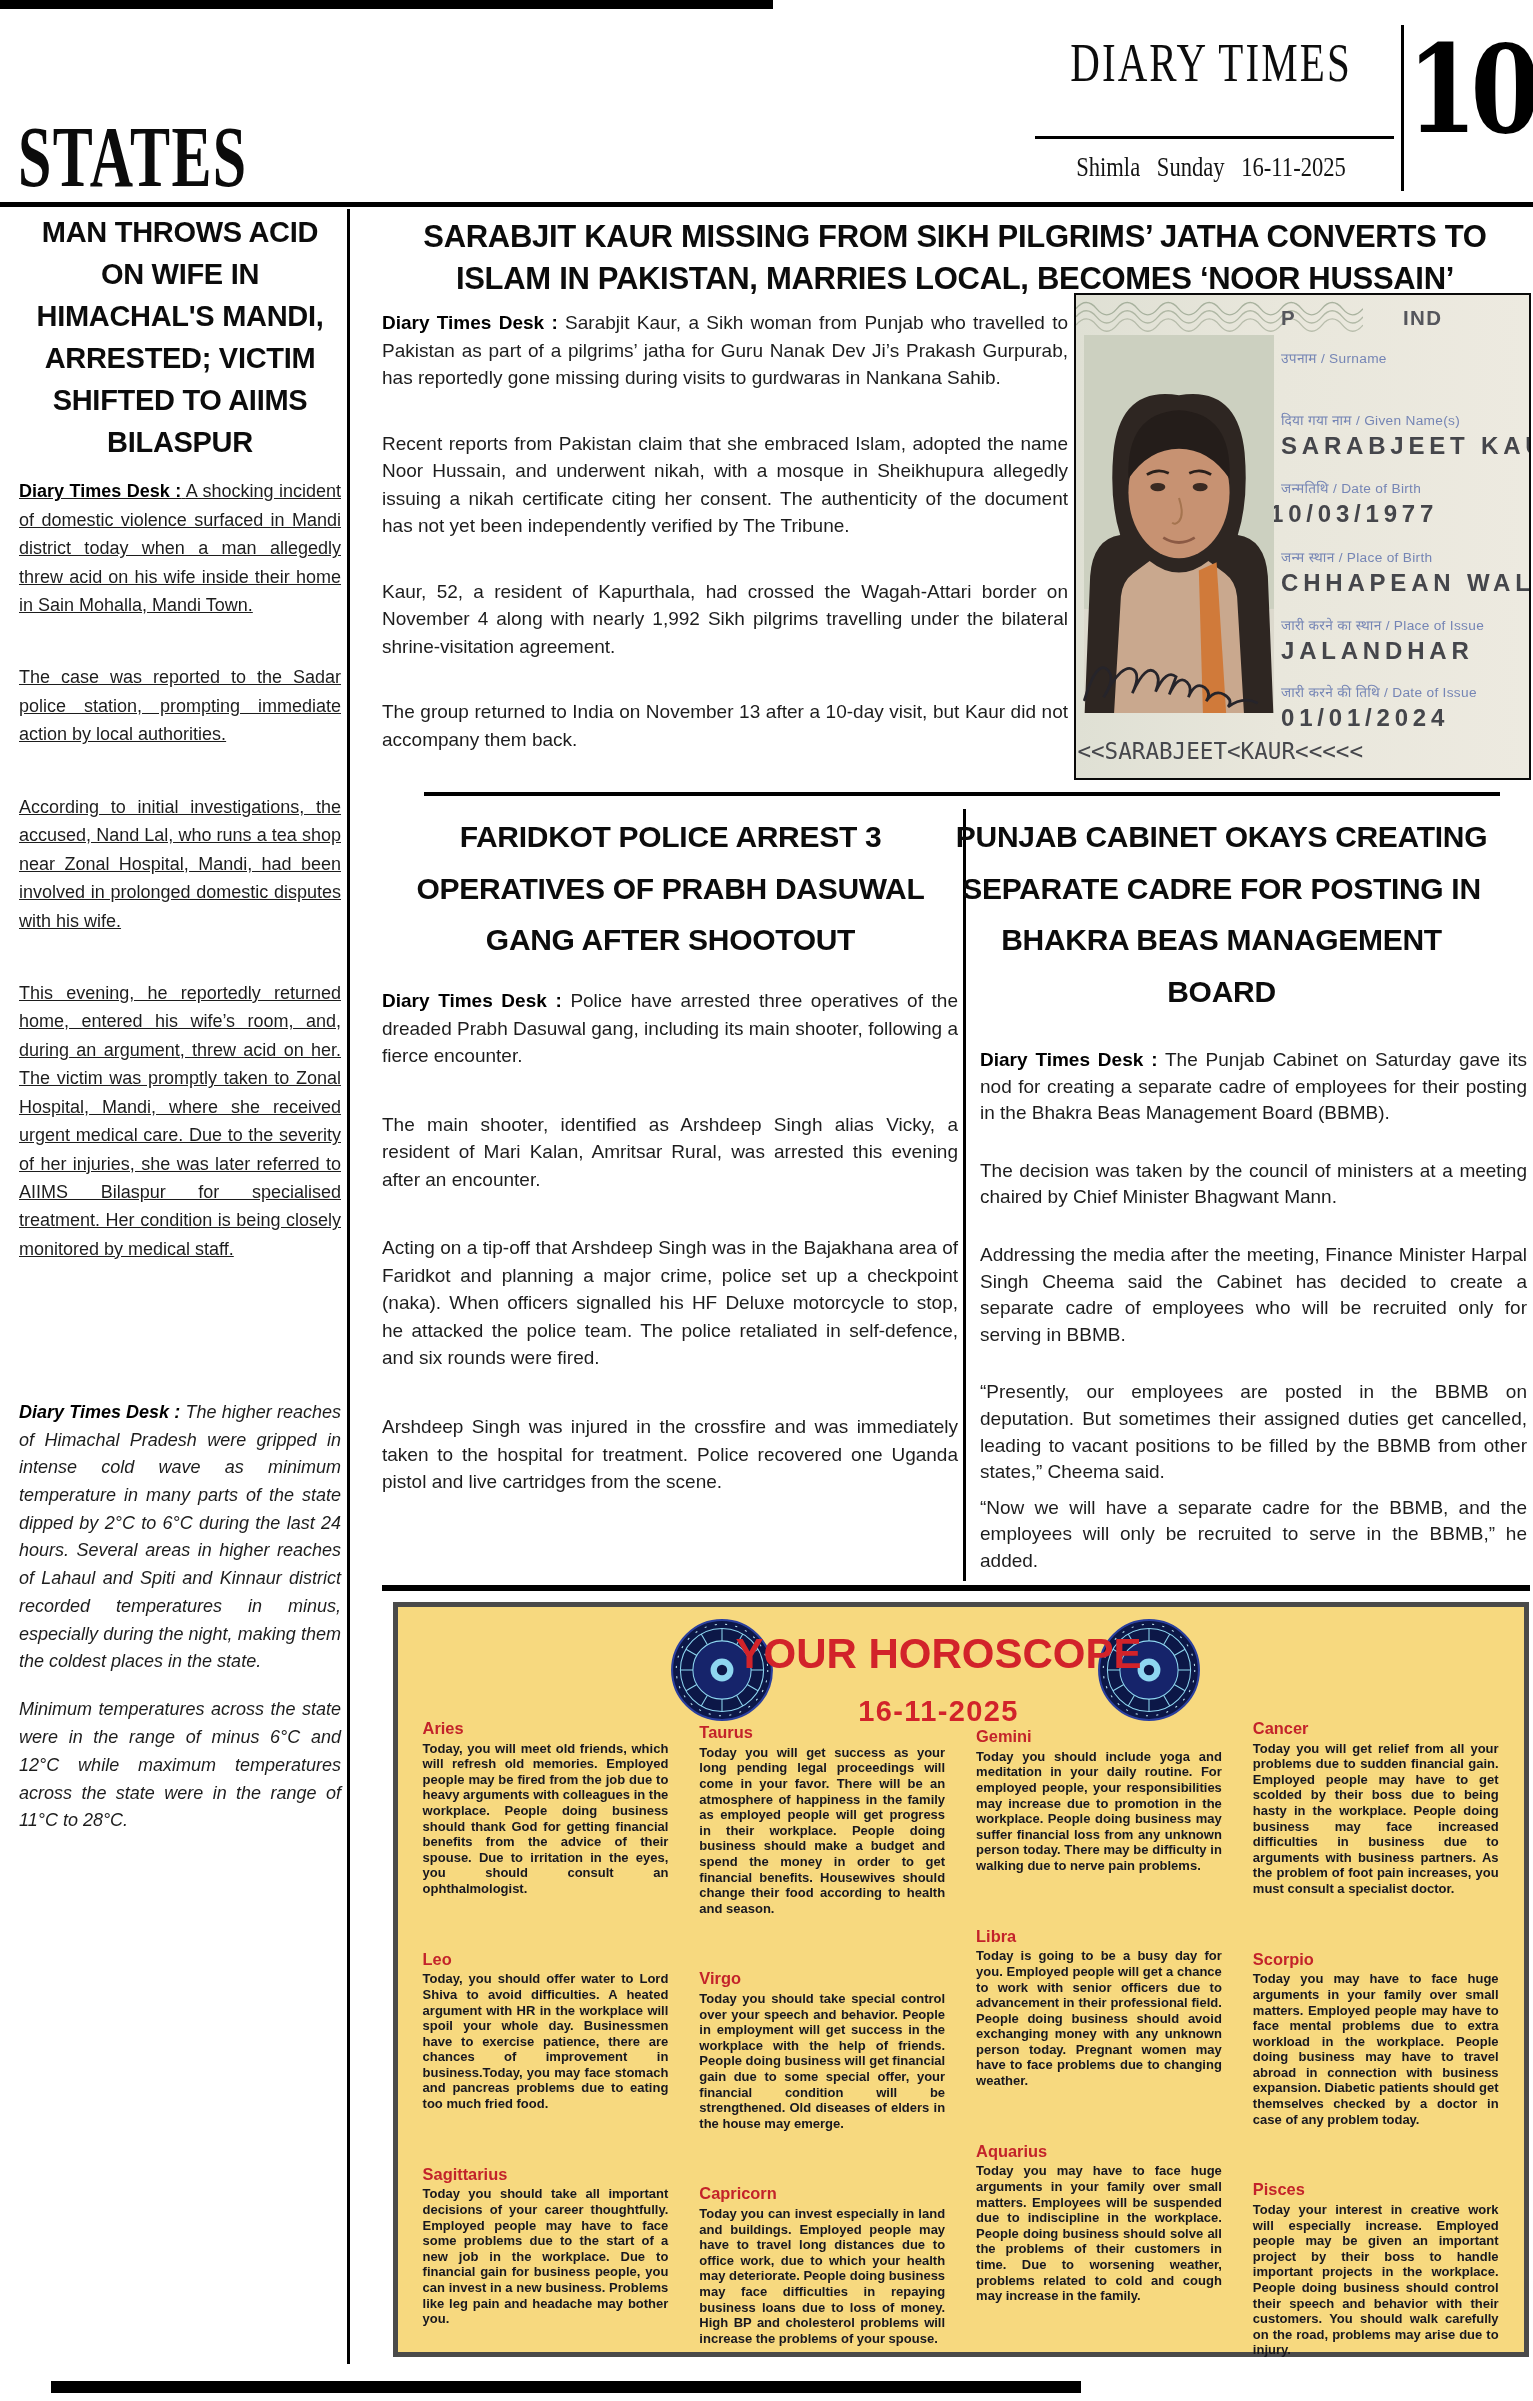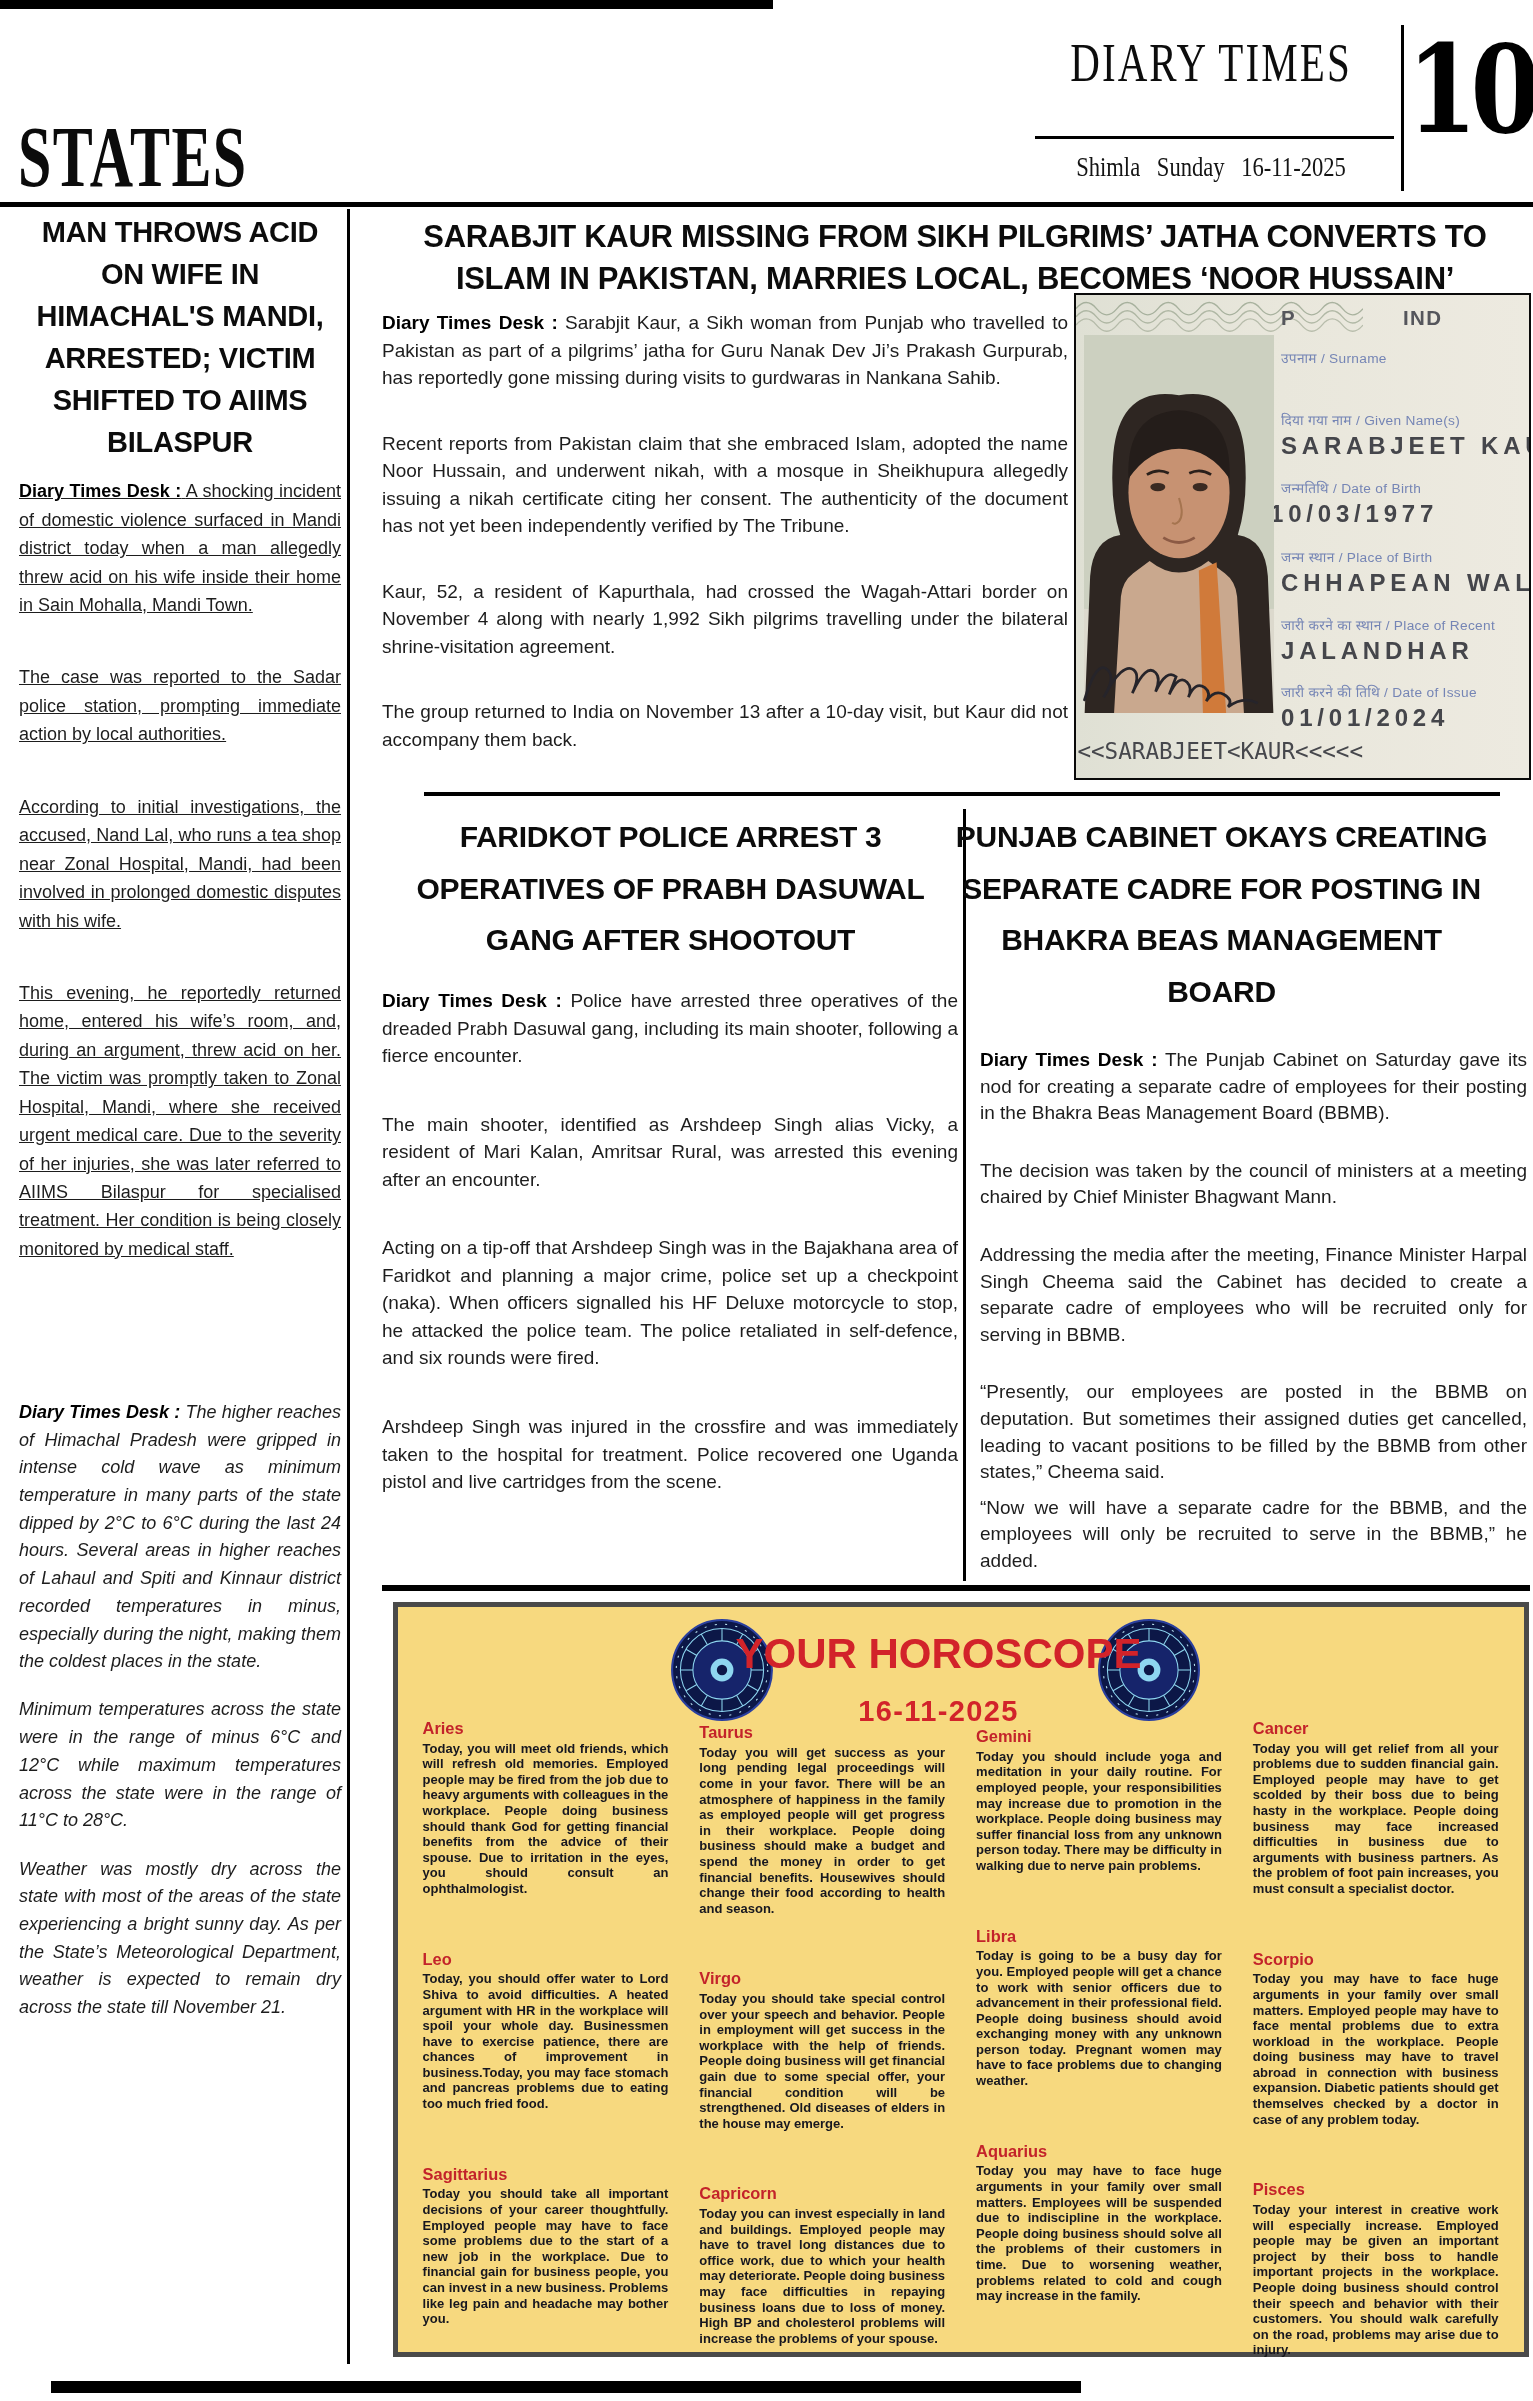--- a/index.html
+++ b/index.html
@@ -109,21 +109,20 @@
       <p>The case was reported to the Sadar police station, prompting immediate action by local authorities.</p>
       <p>According to initial investigations, the accused, Nand Lal, who runs a tea shop near Zonal Hospital, Mandi, had been involved in prolonged domestic disputes with his wife.</p>
       <p>This evening, he reportedly returned home, entered his wife’s room, and, during an argument, threw acid on her. The victim was promptly taken to Zonal Hospital, Mandi, where she received urgent medical care. Due to the severity of her injuries, she was later referred to AIIMS Bilaspur for specialised treatment. Her condition is being closely monitored by medical staff.</p>
     </div>
   </div>
 
   <div class="abs art-cold">
     <div class="body-txt">
       <p><strong class="byline">Diary Times Desk :</strong> <span>The higher reaches of Himachal Pradesh were gripped in intense cold wave as minimum temperature in many parts of the state dipped by 2°C to 6°C during the last 24 hours. Several areas in higher reaches of Lahaul and Spiti and Kinnaur district recorded temperatures in minus, especially during the night, making them the coldest places in the state.</span></p>
       <p>Minimum temperatures across the state were in the range of minus 6°C and 12°C while maximum temperatures across the state were in the range of 11°C to 28°C.</p>
-      <p>Weather was mostly dry across the state with most of the areas of the state experiencing a bright sunny day. As per the State’s Meteorological Department, weather is expected to remain dry across the state till November 21.</p>
     </div>
   </div>
 
   <div class="abs art-sarab-hl hl hl-mid">SARABJIT KAUR MISSING FROM SIKH PILGRIMS’ JATHA CONVERTS TO ISLAM IN PAKISTAN, MARRIES LOCAL, BECOMES ‘NOOR HUSSAIN’</div>
   <div class="abs art-sarab-body body-txt">
     <p><strong class="byline">Diary Times Desk :</strong> <span>Sarabjit Kaur, a Sikh woman from Punjab who travelled to Pakistan as part of a pilgrims’ jatha for Guru Nanak Dev Ji’s Prakash Gurpurab, has reportedly gone missing during visits to gurdwaras in Nankana Sahib.</span></p>
     <p>Recent reports from Pakistan claim that she embraced Islam, adopted the name Noor Hussain, and underwent nikah, with a mosque in Sheikhupura allegedly issuing a nikah certificate citing her consent. The authenticity of the document has not yet been independently verified by The Tribune.</p>
     <p>Kaur, 52, a resident of Kapurthala, had crossed the Wagah-Attari border on November 4 along with nearly 1,992 Sikh pilgrims travelling under the bilateral shrine-visitation agreement.</p>
     <p>The group returned to India on November 13 after a 10-day visit, but Kaur did not accompany them back.</p>
   </div>
@@ -136,21 +135,21 @@
     </svg>
     <div class="pp-top" style="left:205px;top:11px;">P</div>
     <div class="pp-top" style="left:327px;top:11px;">IND</div>
     <div class="pp-label" style="left:205px;top:53px;">उपनाम / Surname</div>
     <div class="pp-label" style="left:205px;top:115px;">दिया गया नाम / Given Name(s)</div>
     <div class="pp-value" style="left:205px;top:137px;">SARABJEET KAUR</div>
     <div class="pp-label" style="left:205px;top:183px;">जन्मतिथि / Date of Birth</div>
     <div class="pp-value" style="left:194px;top:205px;">10/03/1977</div>
     <div class="pp-label" style="left:205px;top:252px;">जन्म स्थान / Place of Birth</div>
     <div class="pp-value" style="left:205px;top:274px;">CHHAPEAN WALI</div>
-    <div class="pp-label" style="left:205px;top:320px;">जारी करने का स्थान / Place of Recent</div>
+    <div class="pp-label" style="left:205px;top:320px;">जारी करने का स्थान / Place of Issue</div>
     <div class="pp-value" style="left:205px;top:342px;">JALANDHAR</div>
     <div class="pp-label" style="left:205px;top:387px;">जारी करने की तिथि / Date of Issue</div>
     <div class="pp-value" style="left:205px;top:409px;">01/01/2024</div>
     <div class="pp-mrz">&lt;&lt;SARABJEET&lt;KAUR&lt;&lt;&lt;&lt;&lt;</div>
     <svg class="pp-photo" viewBox="0 0 278 552" preserveAspectRatio="none">
       <rect x="0" y="0" width="278" height="552" fill="#ccd0c0"></rect>
       <rect x="0" y="400" width="278" height="152" fill="#dcd9cd"></rect>
       <path d="M139,88 q86,-14 96,84 q6,70 -10,120 q40,6 44,60 l8,200 h-276 l8,-200 q4,-54 44,-60 q-16,-50 -10,-120 q10,-98 96,-84z" fill="#2e2622"></path>
       <ellipse cx="139" cy="230" rx="74" ry="96" fill="#c79272"></ellipse>
       <path d="M65,210 q-4,-96 74,-100 q78,4 74,100 q-30,-44 -74,-44 q-44,0 -74,44z" fill="#241d1a"></path>

